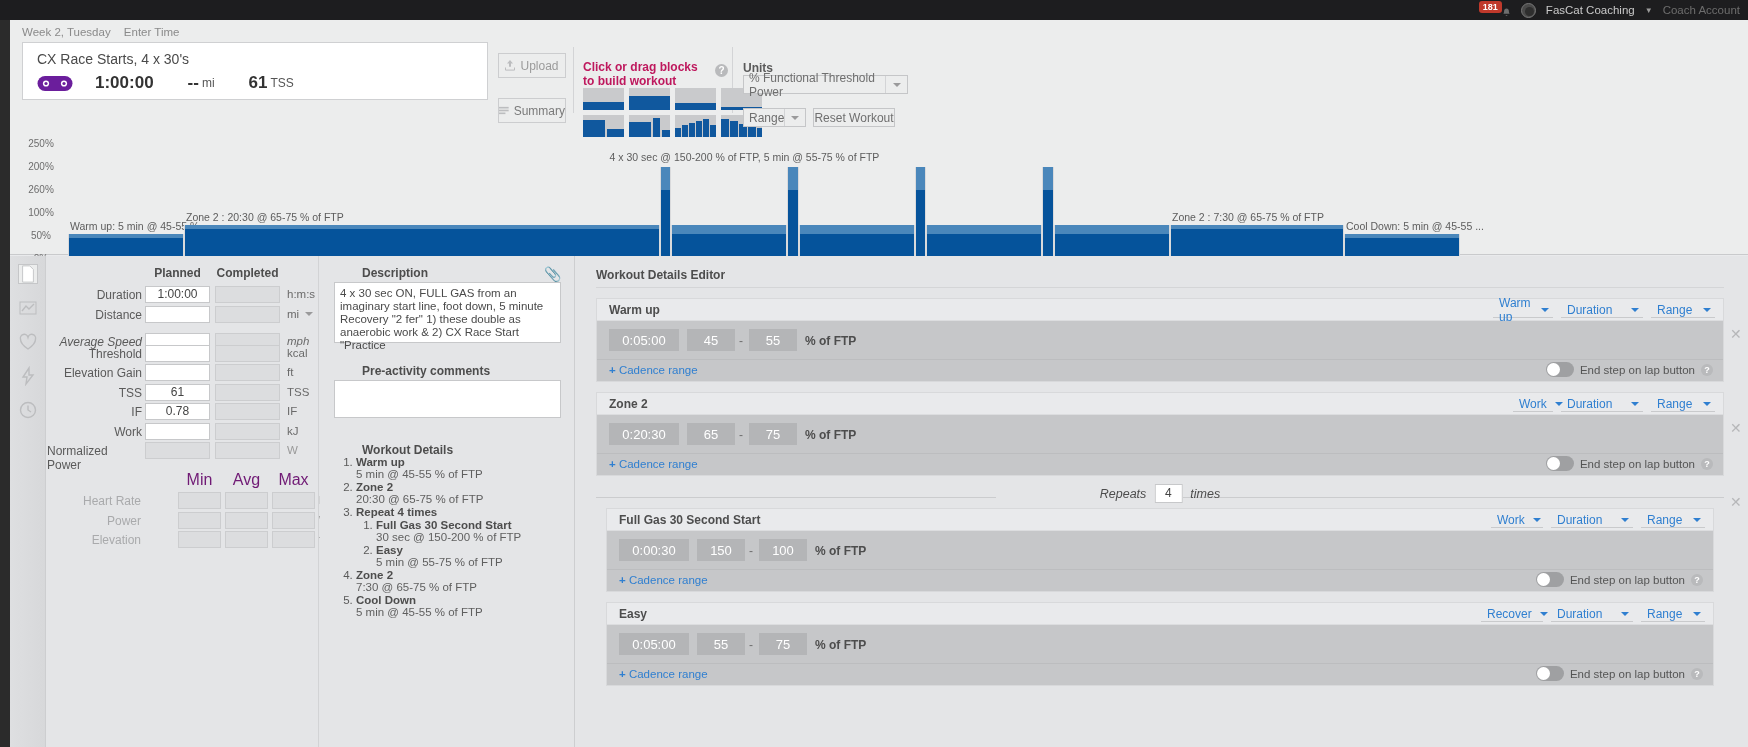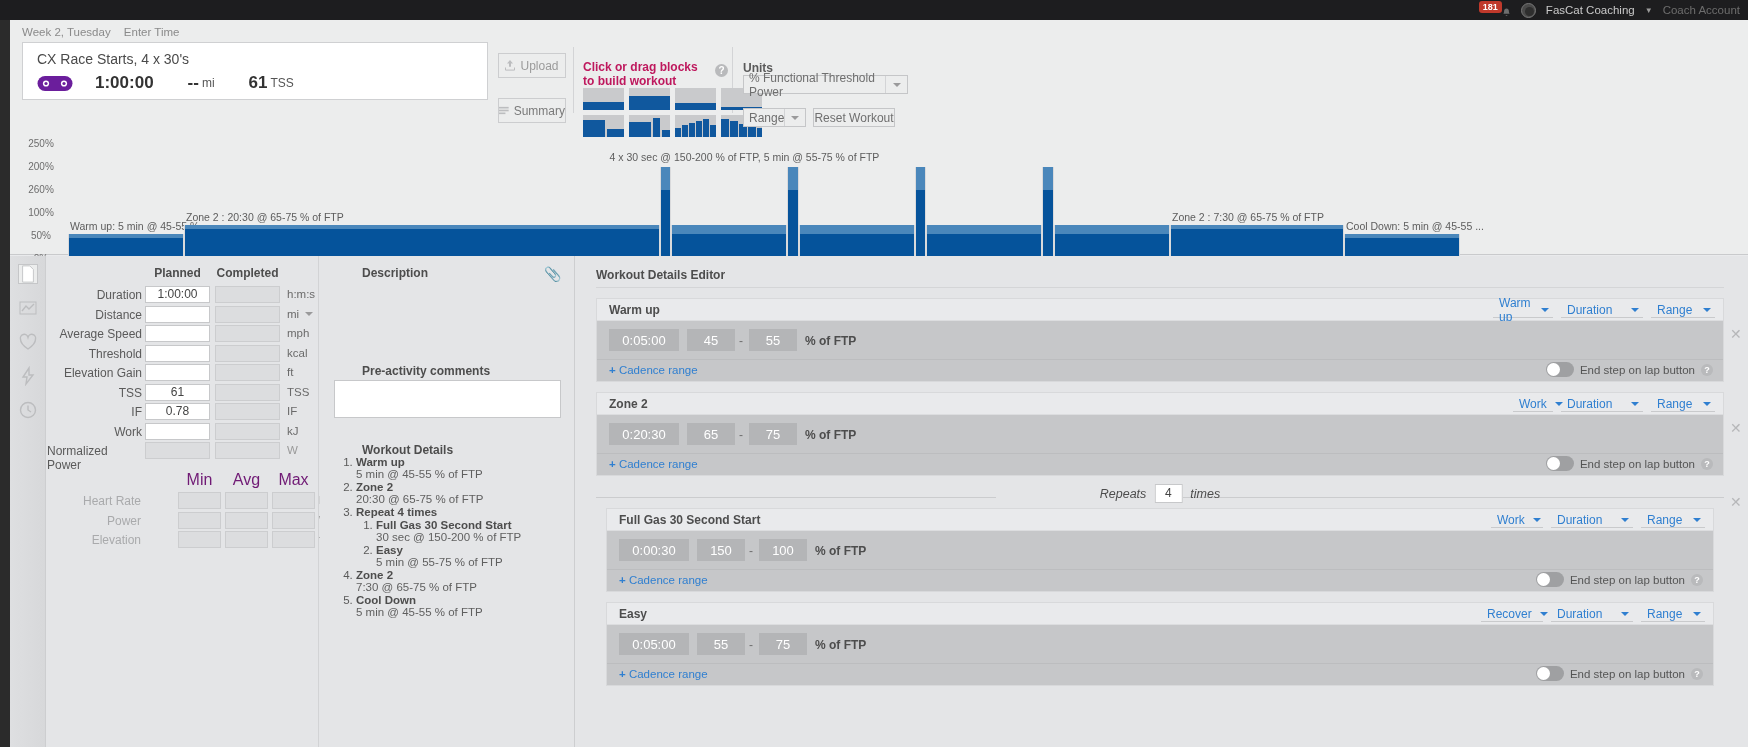--- a/index.html
+++ b/index.html
@@ -417,21 +417,21 @@
             <div class="fin p">1:00:00</div>
             <div class="fin c"></div>
             <div class="funit">h:m:s</div>
           </div>
           <div class="frow" style="top: 49.5px;">
             <div class="flabel">Distance</div>
             <div class="fin p"></div>
             <div class="fin c"></div>
             <div class="funit">mi<i class="caret" style="display: inline-block; margin-left: 6px; position: relative; top: -2px;"></i></div>
           </div>
-          <div class="frow" style="top: 69px;">
+          <div class="frow" style="top: 77px; font-style: italic;">
             <div class="flabel">Average Speed</div>
             <div class="fin p"></div>
             <div class="fin c"></div>
             <div class="funit">mph</div>
           </div>
           <div class="frow" style="top: 88.5px;">
             <div class="flabel">Threshold</div>
             <div class="fin p"></div>
             <div class="fin c"></div>
             <div class="funit">kcal</div>
@@ -485,20 +485,21 @@
           <div class="fin3" style="left: 131px; top: 275px;"></div>
           <div class="fin3" style="left: 178px; top: 275px;"></div>
           <div class="fin3" style="left: 225px; top: 275px;"></div>
           <div class="funit dim" style="left: 272px; top: 277px;">ft</div>
         </div>
     </div>
 
     <div class="descpanel">
       <div class="sechd" style="position:absolute;left:14px;top:10px;">Description</div>
       <div class="clip">📎</div>
+      <div class="textarea" style="left:14px;top:26px;width:227px;height:61px;">4 x 30 sec ON, FULL GAS from an imaginary start line, foot down, 5 minute Recovery "2 fer" 1) these double as anaerobic work &amp; 2) CX Race Start "Practice</div>
       <div class="sechd" style="position:absolute;left:14px;top:108px;">Pre-activity comments</div>
       <div class="textarea" style="left:14px;top:124px;width:227px;height:38px;"></div>
       <div class="sechd" style="position:absolute;left:14px;top:187px;">Workout Details</div>
       <div class="wd-list">
         <ol id="wd-ol">
             <li>
               <div class="nm">Warm up</div>
               <div class="ds">5 min @ 45-55 % of FTP</div>
             </li>
             <li>

